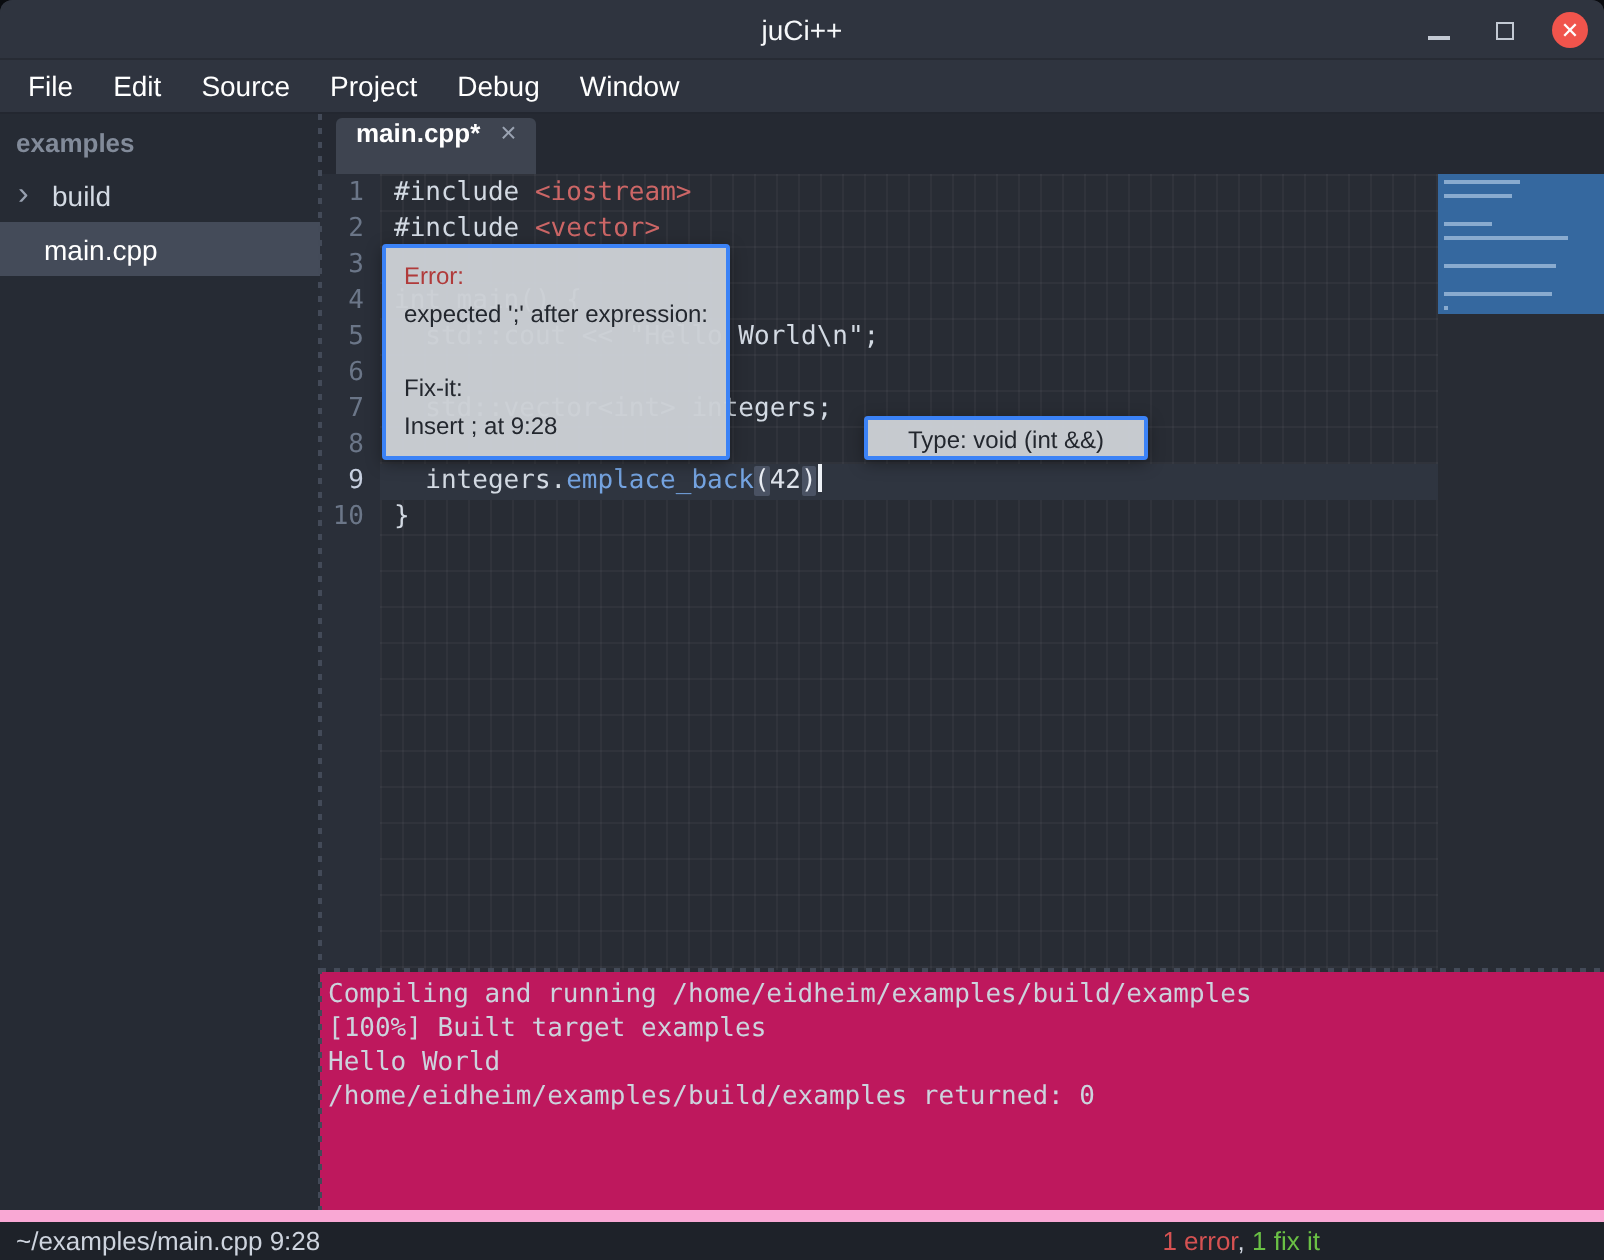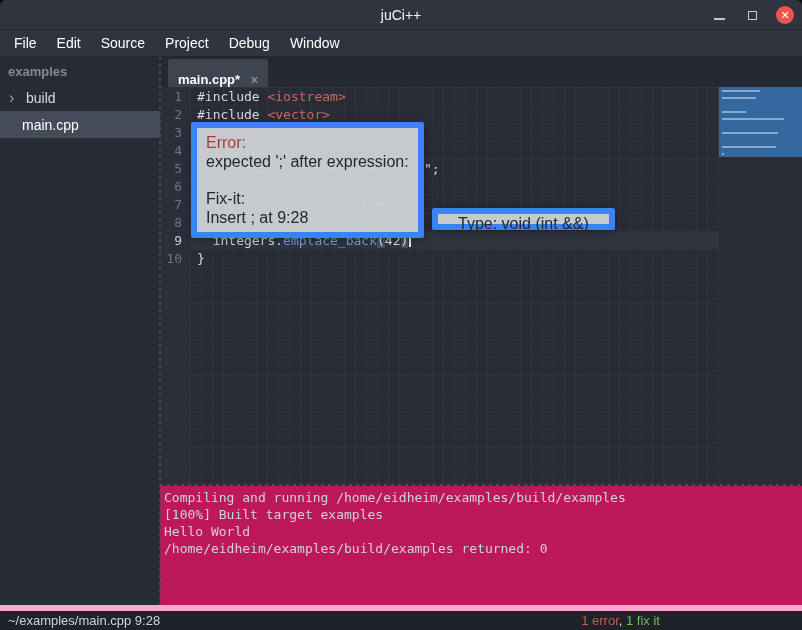--- a/index.html
+++ b/index.html
@@ -36,21 +36,21 @@
   
   .vsplit { position:absolute; left:159px; top:57px; width:2px; height:548px;
             background-image:repeating-linear-gradient(to bottom,#434a58 0 3px,transparent 3px 7px); }
   .hsplit { position:absolute; left:160px; top:484px; width:642px; height:2px;
             background-image:repeating-linear-gradient(to right,#434a58 0 3px,transparent 3px 7px); }
 
   
   .tabbar { position:absolute; left:160px; top:57px; width:642px; height:30px; background:#252932;
             display:flex; align-items:flex-end; }
   .tab { margin-left:8px; height:28px; background:#3e4450; border-radius:3px 3px 0 0;
-         display:flex; align-items:flex-end; padding:0 10px; gap:10px; }
+         display:flex; align-items:flex-start; padding:0 10px; gap:10px; }
   .tab-label { color:#ffffff; font-size:13px; font-weight:bold; }
   .tab-close { color:#9aa3b2; font-size:14px; line-height:14px; }
 
   
   .editor { position:absolute; left:160px; top:87px; width:642px; height:398px; background:#282c34; }
   .gutter { position:absolute; left:0; top:0; width:30px; height:398px; background:#2a2f39; padding-top:1px; }
   .gutter-num { height:18px; line-height:18px; text-align:right; padding-right:8px; color:#6b7688;
                 font-family:"DejaVu Sans Mono",monospace; font-size:13px; }
   .gutter-num.current { color:#c6cede; }
   .code-area { position:absolute; left:30px; top:0; width:529px; height:398px; padding-top:1px;
@@ -66,22 +66,22 @@
   .seg-number { color:#dde2ea; }
   .seg-bracket { background:#4a5263; color:#e9edf4; border-radius:1px; }
   .cursor { display:inline-block; width:2px; height:14px; background:#eef2f7; vertical-align:-2px; margin-left:1px; }
 
   
   .minimap { position:absolute; left:559px; top:0; width:83px; height:398px; background:#282c34; }
   .minimap-viewport { position:absolute; left:0; top:0; width:83px; height:70px; background:var(--mini-blue,#35689f); }
   .minimap-line { position:absolute; left:3px; height:2px; background:rgba(205,225,245,0.55); }
 
   
-  .tooltip { position:absolute; background:rgba(203,207,213,0.97); border:6px solid #3b82f6;
-             box-shadow:0 2px 8px rgba(0,0,0,0.35); color:#23272e; font-size:16px; border-radius:2px; z-index:5; }
+  .tooltip { position:absolute; background:rgba(203,207,213,0.97); border:2px solid #3b82f6;
+             box-shadow:0 2px 8px rgba(0,0,0,0.35); color:#23272e; font-size:12px; border-radius:2px; z-index:5; }
   .tooltip-diag { left:191px; top:122px; padding:5px 9px; line-height:19px; }
   .tt-error-title { color:#b03a3a; }
   .tt-fixit-title { margin-top:18px; }
   .tooltip-type { left:432px; top:208px; height:22px; line-height:20px; padding:0 20px; }
 
   
   .terminal { position:absolute; left:160px; top:486px; width:642px; height:119px; background:#be185d; padding:3px 0 0 4px; }
   .term-line { font-family:"DejaVu Sans Mono",monospace; font-size:13px; line-height:17px; color:#ccd3dd; white-space:pre; }
 
   

